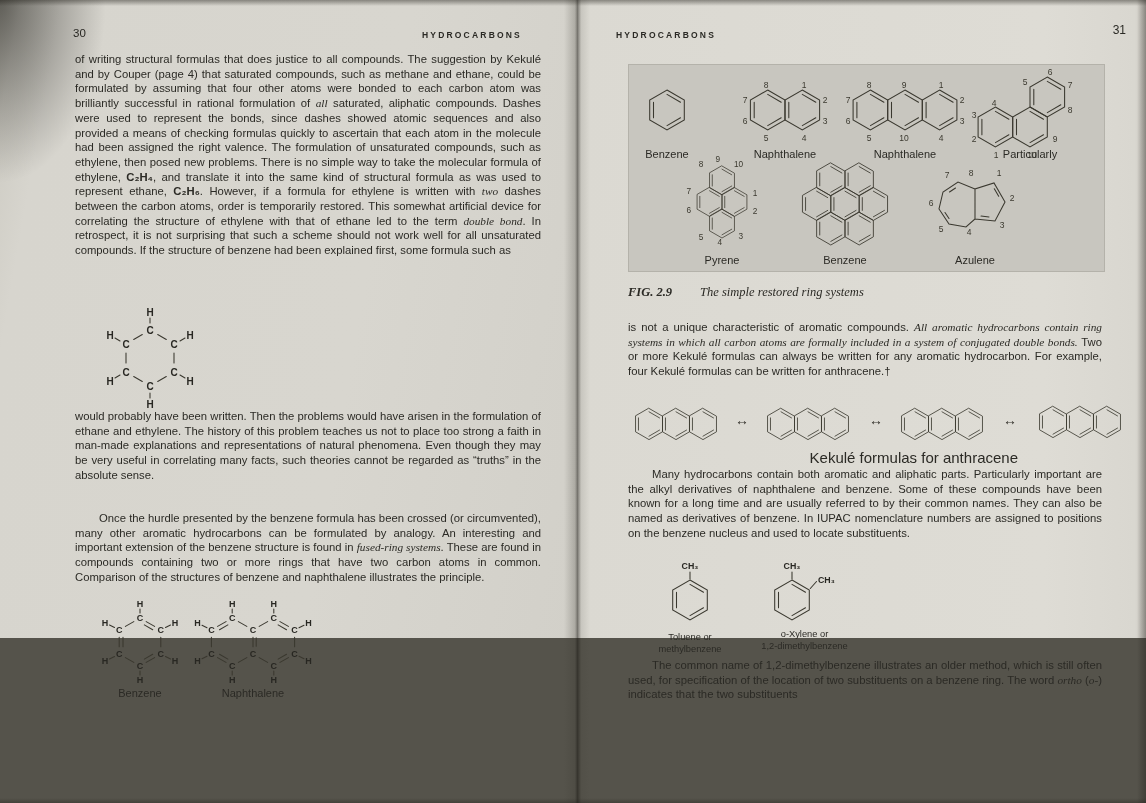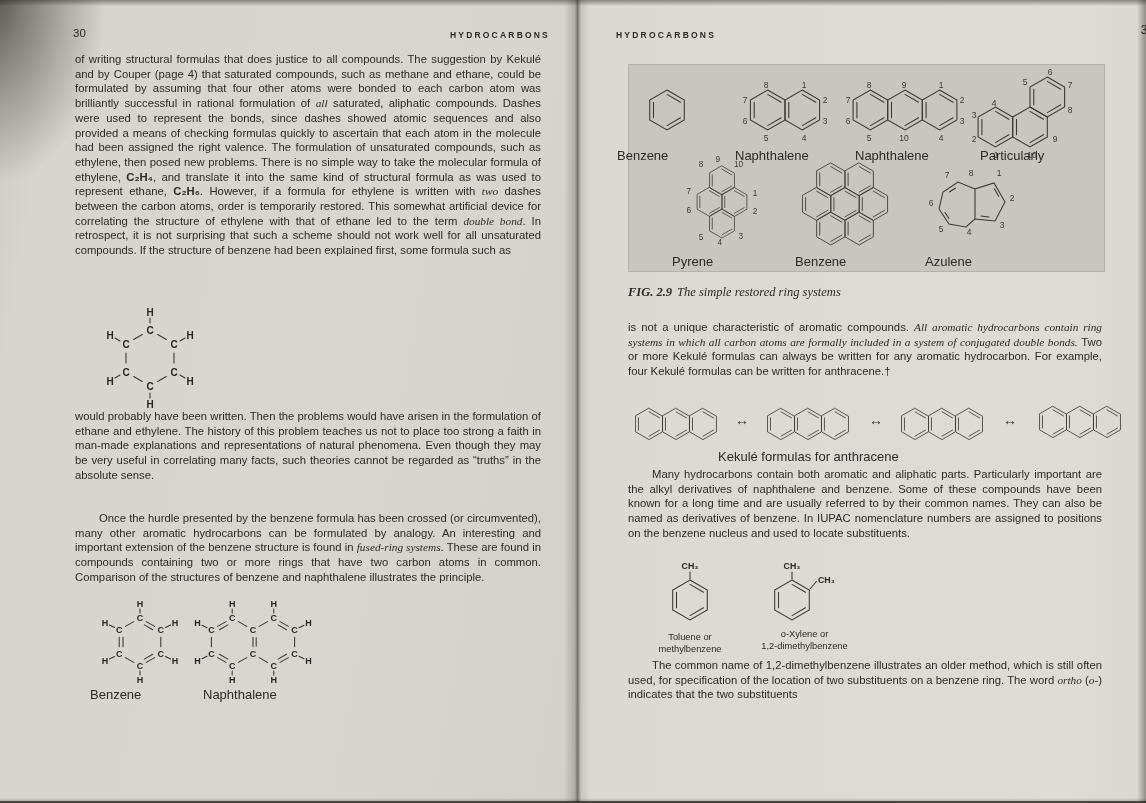--- a/index.html
+++ b/index.html
@@ -1,18 +1,18 @@
 <!DOCTYPE html>
 <html><head>
 <meta charset="utf-8">
 <style>
   html,body{margin:0;padding:0;background:#55534b;}
   #spread{position:relative;width:1146px;height:803px;overflow:hidden;
           font-family:"Liberation Sans","DejaVu Sans",sans-serif;color:#2b2a25;}
-  .page{position:absolute;top:0;height:801px;padding-left:28px;}
+  .page{position:absolute;top:0;height:638px;}
   #pageL{left:0;width:578px;
     background:linear-gradient(100deg,#bdbbb2 0%,#cfcdc5 3%,#d7d5ce 9%,#d8d6cf 60%,#d2d0c9 100%);}
   #pageR{left:578px;width:568px;
     background:linear-gradient(270deg,#ccc9c2 0%,#d9d7d0 2%,#dedcd5 18%,#dbd9d2 100%);}
   .gutter{position:absolute;left:564px;top:0;width:26px;height:803px;z-index:5;
     background:linear-gradient(90deg,rgba(60,58,50,0) 0%,rgba(60,58,50,.25) 42%,rgba(25,23,18,.5) 52%,rgba(60,58,50,.12) 66%,rgba(60,58,50,0) 100%);}
   .corner{position:absolute;left:0;top:0;width:110px;height:190px;z-index:6;pointer-events:none;
     background:radial-gradient(ellipse at 0% 0%,rgba(18,17,13,.55),rgba(18,17,13,0) 68%);}
   .topshade{position:absolute;left:0;top:0;width:1146px;height:6px;z-index:6;pointer-events:none;
     background:linear-gradient(180deg,rgba(35,33,27,.45),rgba(35,33,27,0));}
@@ -20,25 +20,25 @@
     background:linear-gradient(270deg,rgba(35,33,27,.4),rgba(35,33,27,0));}
   .botshade{position:absolute;left:0;bottom:0;width:1146px;height:5px;z-index:6;pointer-events:none;
     background:linear-gradient(0deg,rgba(35,33,27,.35),rgba(35,33,27,0));}
   .pnum{position:absolute;font-size:11.5px;}
   .rhead{position:absolute;font-size:8.5px;font-weight:700;letter-spacing:2.2px;}
   p.bt{position:absolute;margin:0;font-size:11.3px;line-height:14.7px;text-align:justify;}
   .ind{text-indent:24px;}
   .em{font-family:"Liberation Serif","DejaVu Serif",serif;font-style:italic;}
   .bsub{font-weight:700;}
   .panel{position:absolute;background:#c8c6bf;box-shadow:0 0 0 1px rgba(120,118,108,.25) inset;}
-  .flab{position:absolute;font-size:13px;text-align:left;}
+  .flab{position:absolute;font-size:11px;text-align:center;}
   .mlab{position:absolute;font-size:9.3px;line-height:12px;text-align:center;}
   .cap{position:absolute;font-family:"Liberation Serif","DejaVu Serif",serif;font-style:italic;font-size:12.5px;}
-  .cap .capfig{font-weight:700;margin-right:5px;}
-  .kcap{position:absolute;font-size:13px;text-align:left;}
+  .cap .capfig{font-weight:700;margin-right:28px;}
+  .kcap{position:absolute;font-size:15px;text-align:right;}
   .arr{position:absolute;font-size:14px;color:#34322c;}
   .foot{position:absolute;margin:0;font-size:8.4px;line-height:11.5px;text-align:justify;text-indent:14px;}
 
   svg.mol{position:absolute;overflow:visible;}
   svg.mol path, svg.mol use{stroke:#3a382f;stroke-width:1.05;fill:none;stroke-linecap:round;}
   text.at1{font:700 10px "Liberation Sans","DejaVu Sans",sans-serif;fill:#282722;text-anchor:middle;stroke:none;}
   text.at2{font:700 9px "Liberation Sans","DejaVu Sans",sans-serif;fill:#282722;text-anchor:middle;stroke:none;}
   text.num{font:8.5px "Liberation Sans","DejaVu Sans",sans-serif;fill:#3b392f;text-anchor:middle;stroke:none;}
   text.num2{font:11.5px "Liberation Sans","DejaVu Sans",sans-serif;fill:#3b392f;text-anchor:middle;stroke:none;}
   text.ch3{font:700 8.8px "Liberation Sans","DejaVu Sans",sans-serif;fill:#282722;text-anchor:middle;stroke:none;}

